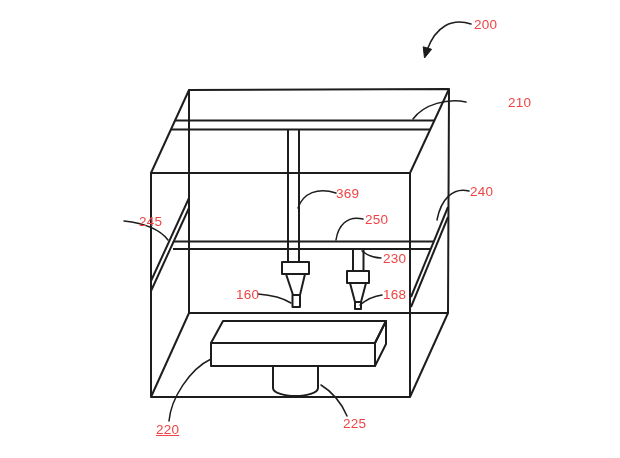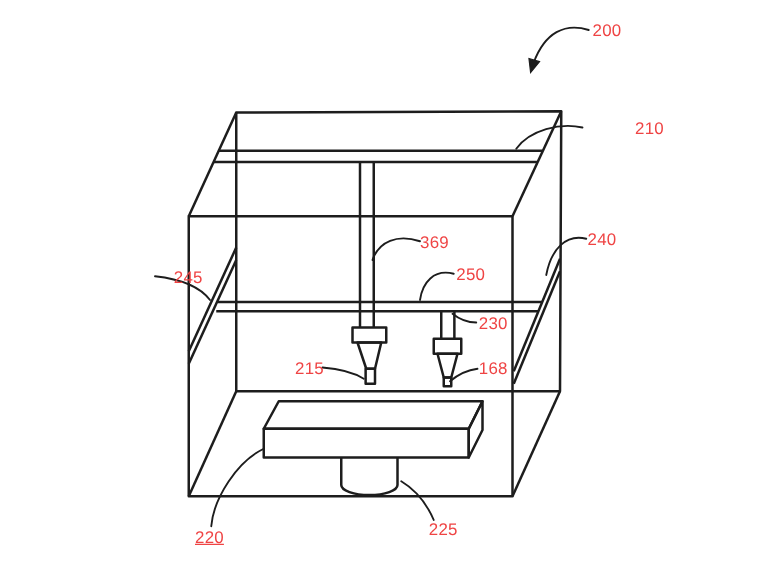--- a/index.html
+++ b/index.html
@@ -117,18 +117,18 @@
     <polygon points="424.5,58 423.2,46.8 431.6,49.3" fill="#1d1d1d" stroke="#1d1d1d" stroke-width="1"></polygon>
   </svg>
 
   <div class="ref-label" style="left:474px; top:18px;">200</div>
   <div class="ref-label" style="left:469px; top:96px;margin-left:39px;">210</div>
   <div class="ref-label" style="left:336px; top:187px;">369</div>
   <div class="ref-label" style="left:365px; top:213px;">250</div>
   <div class="ref-label" style="left:470px; top:185px;">240</div>
   <div class="ref-label" style="left:99px;  top:215px;margin-left:40px;">245</div>
   <div class="ref-label" style="left:383px; top:252px;text-align:center;">230</div>
-  <div class="ref-label" style="left:236px; top:288px;">215</div>
+  <div class="ref-label" style="left:236px; top:288px;">160</div>
   <div class="ref-label" style="left:383px; top:288px;">168</div>
   <div class="ref-label" style="left:156px; top:423px;text-decoration:underline;">220</div>
   <div class="ref-label" style="left:343px; top:417px;text-align:right;">225</div>
 
 </div>
 
 </body></html>

